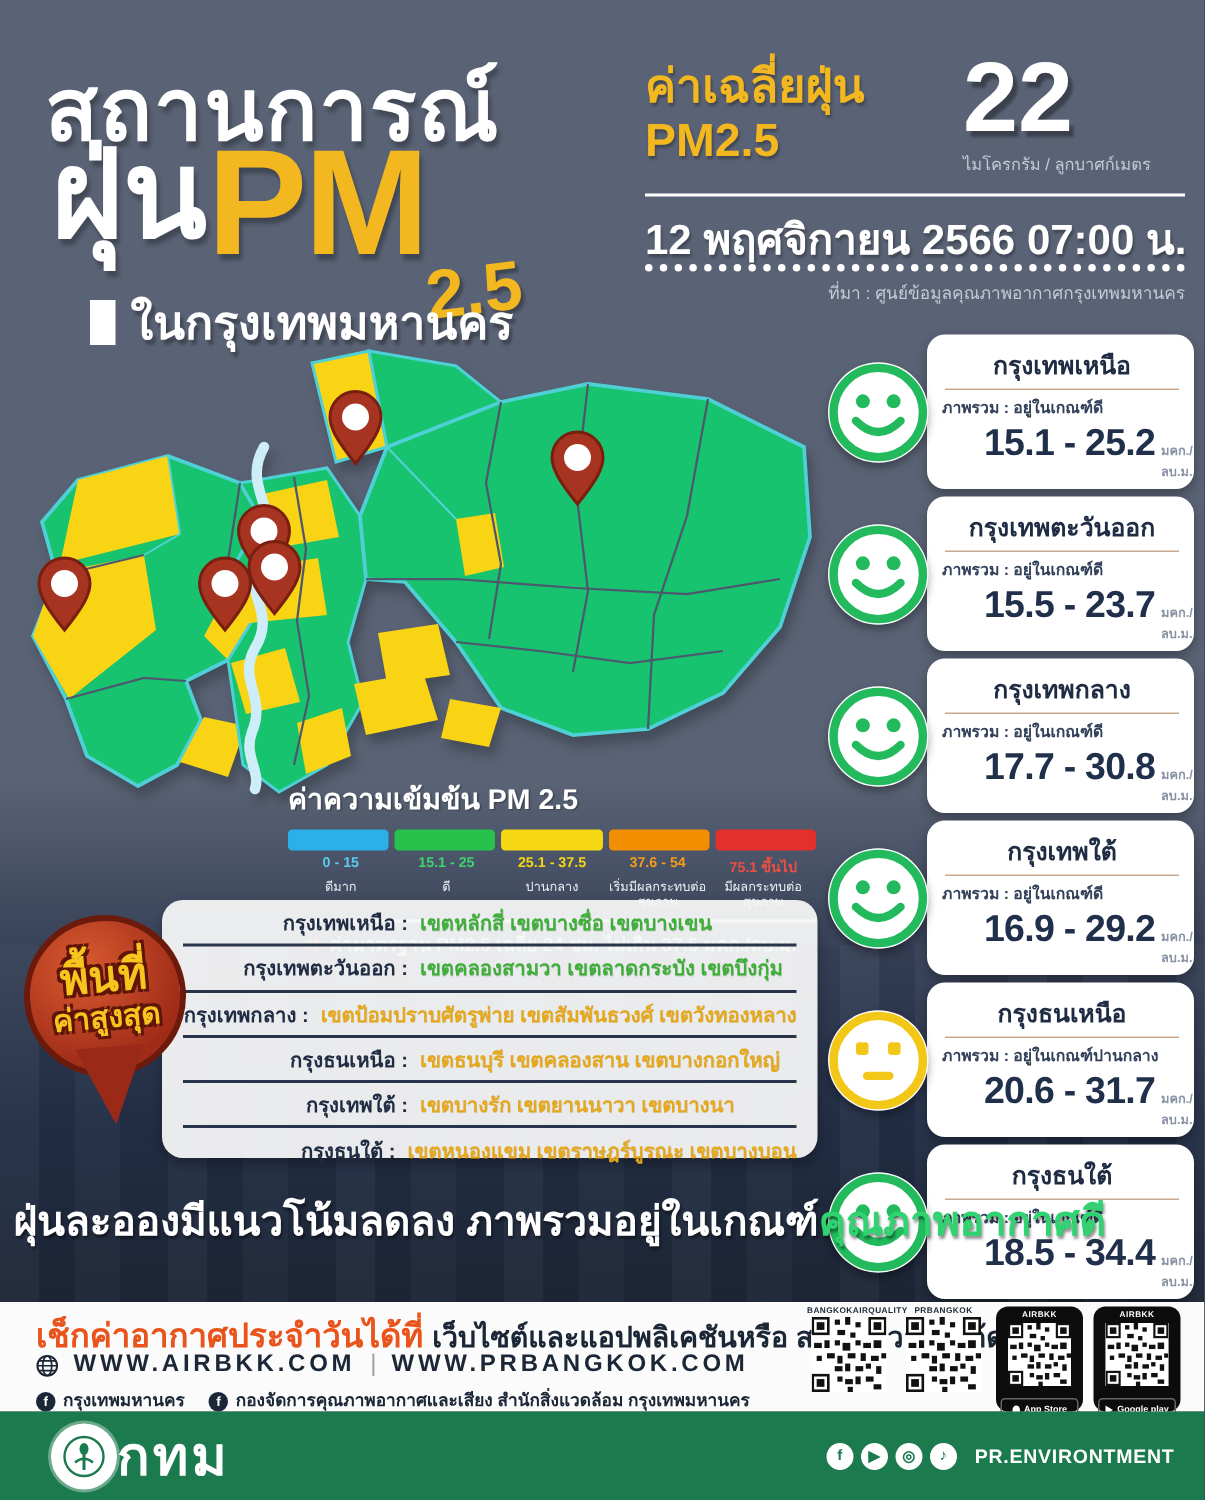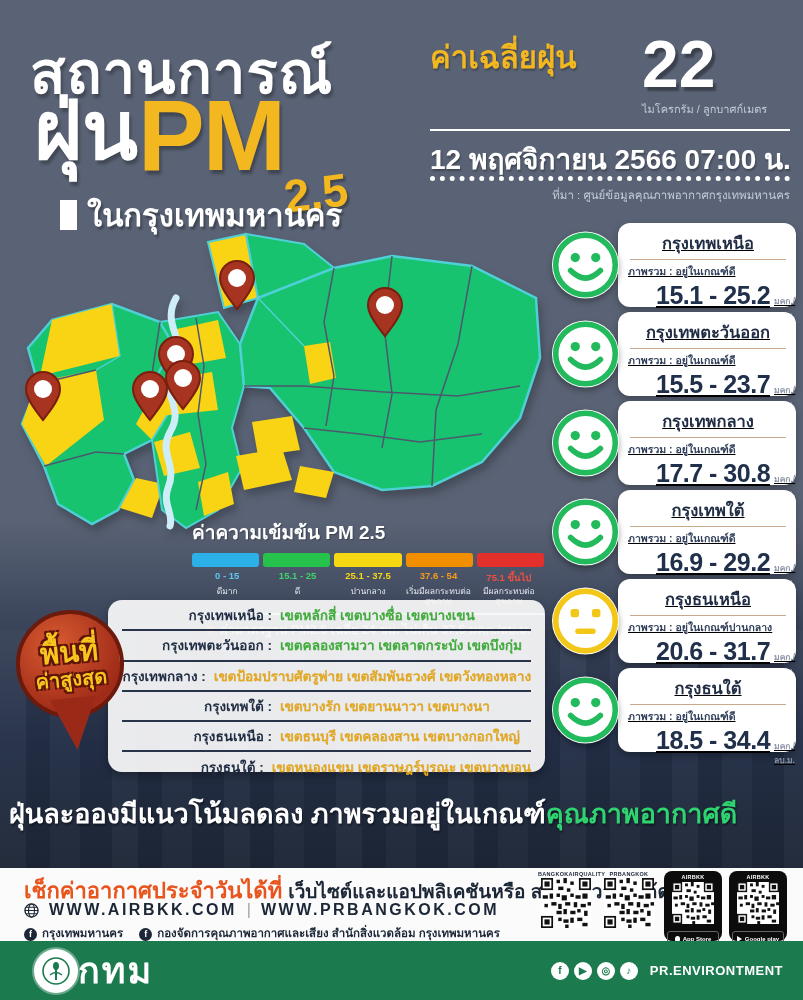--- a/index.html
+++ b/index.html
@@ -72,22 +72,22 @@
     align-items:center;justify-content:center;transform:rotate(-5deg);}
   .badge::after{content:"";position:absolute;top:84px;left:27px;z-index:-1;
     border-left:23px solid transparent;border-right:23px solid transparent;border-top:52px solid #9a2a17;}
   .badge .b1{font-size:29px;font-weight:800;color:#f7c51e;line-height:1;
     text-shadow:2px 2px 0 #5e1508,-2px 2px 0 #5e1508,2px -2px 0 #5e1508,-2px -2px 0 #5e1508;}
   .badge .b2{font-size:20px;font-weight:800;color:#f7c51e;line-height:1.2;
     text-shadow:2px 2px 0 #5e1508,-2px 2px 0 #5e1508,2px -2px 0 #5e1508,-2px -2px 0 #5e1508;}
 
   
   .cards{position:absolute;left:618px;top:223px;width:178px;display:flex;flex-direction:column;gap:5px;}
-  .card{position:relative;height:84px;box-sizing:border-box;background:#fff;border-radius:12px;
-    box-shadow:0 3px 7px rgba(0,0,0,.3);padding:7px 8px 6px 10px;text-decoration:underline;}
+  .card{position:relative;height:103px;box-sizing:border-box;background:#fff;border-radius:12px;
+    box-shadow:0 3px 7px rgba(0,0,0,.3);padding:7px 8px 6px 10px;}
   .cname{font-size:16.5px;font-weight:800;color:#1f2c43;text-align:center;white-space:nowrap;}
   .cdivider{height:1px;background:#c9a98e;margin:3px 2px;}
   .coverall{font-size:10.5px;font-weight:700;color:#32405a;text-align:left;margin-top:1px;white-space:nowrap;}
   .crange{display:flex;align-items:baseline;gap:4px;margin-top:1px;margin-left:28px;}
   .cnum{font-size:25px;font-weight:800;color:#20304b;letter-spacing:-.5px;white-space:nowrap;}
   .cunit{font-size:8.5px;font-weight:700;color:#8a93a5;}
   .face{position:absolute;left:-66px;top:50%;transform:translateY(-50%);width:67px;height:67px;
     background:#fff;border-radius:50%;box-shadow:0 3px 6px rgba(0,0,0,.35);}
 
   
@@ -208,20 +208,21 @@
     <span class="pm">PM</span>
     <span class="pmsub">2.5</span>
   </div>
   <div class="t3">
     <span class="blk"></span>
     <span>ในกรุงเทพมหานคร</span>
   </div>
 
   <div class="avg-label">
     <div>ค่าเฉลี่ยฝุ่น</div>
+    <div>PM2.5</div>
   </div>
   <div class="avg-value">22</div>
   <div class="avg-unit">ไมโครกรัม / ลูกบาศก์เมตร</div>
   <div class="hline"></div>
   <div class="date">12 พฤศจิกายน 2566 07:00 น.</div>
   <div class="dotline"></div>
   <div class="source">ที่มา : ศูนย์ข้อมูลคุณภาพอากาศกรุงเทพมหานคร</div>
 
   <svg class="mapsvg" width="550" height="315" viewBox="0 0 550 315">
 
@@ -326,26 +327,26 @@
     </div>
     <div class="hrow">
       <span class="hzone">กรุงเทพตะวันออก :</span>
       <span class="hdist green">เขตคลองสามวา เขตลาดกระบัง เขตบึงกุ่ม</span>
     </div>
     <div class="hrow">
       <span class="hzone">กรุงเทพกลาง :</span>
       <span class="hdist yellow">เขตป้อมปราบศัตรูพ่าย เขตสัมพันธวงศ์ เขตวังทองหลาง</span>
     </div>
     <div class="hrow">
+      <span class="hzone">กรุงธนเหนือ :</span>
+      <span class="hdist yellow">เขตธนบุรี เขตคลองสาน เขตบางกอกใหญ่</span>
+    </div>
+    <div class="hrow">
       <span class="hzone">กรุงเทพใต้ :</span>
       <span class="hdist yellow">เขตบางรัก เขตยานนาวา เขตบางนา</span>
-    </div>
-    <div class="hrow">
-      <span class="hzone">กรุงธนเหนือ :</span>
-      <span class="hdist yellow">เขตธนบุรี เขตคลองสาน เขตบางกอกใหญ่</span>
     </div>
     <div class="hrow">
       <span class="hzone">กรุงธนใต้ :</span>
       <span class="hdist yellow">เขตหนองแขม เขตราษฎร์บูรณะ เขตบางบอน</span>
     </div>
   </div>
   <div class="badge">
     <div class="b1">พื้นที่</div>
     <div class="b2">ค่าสูงสุด</div>
   </div>

